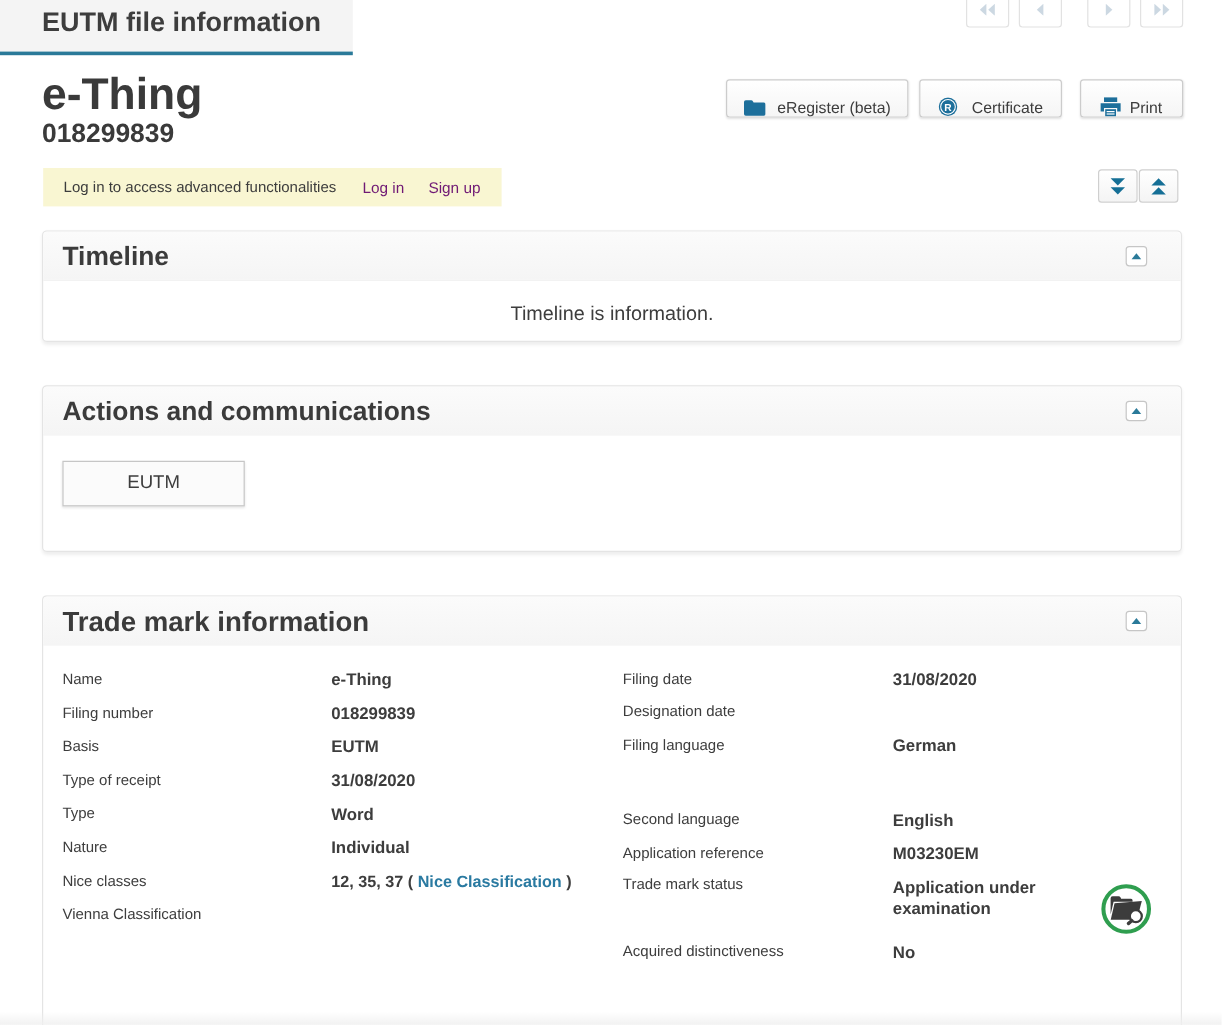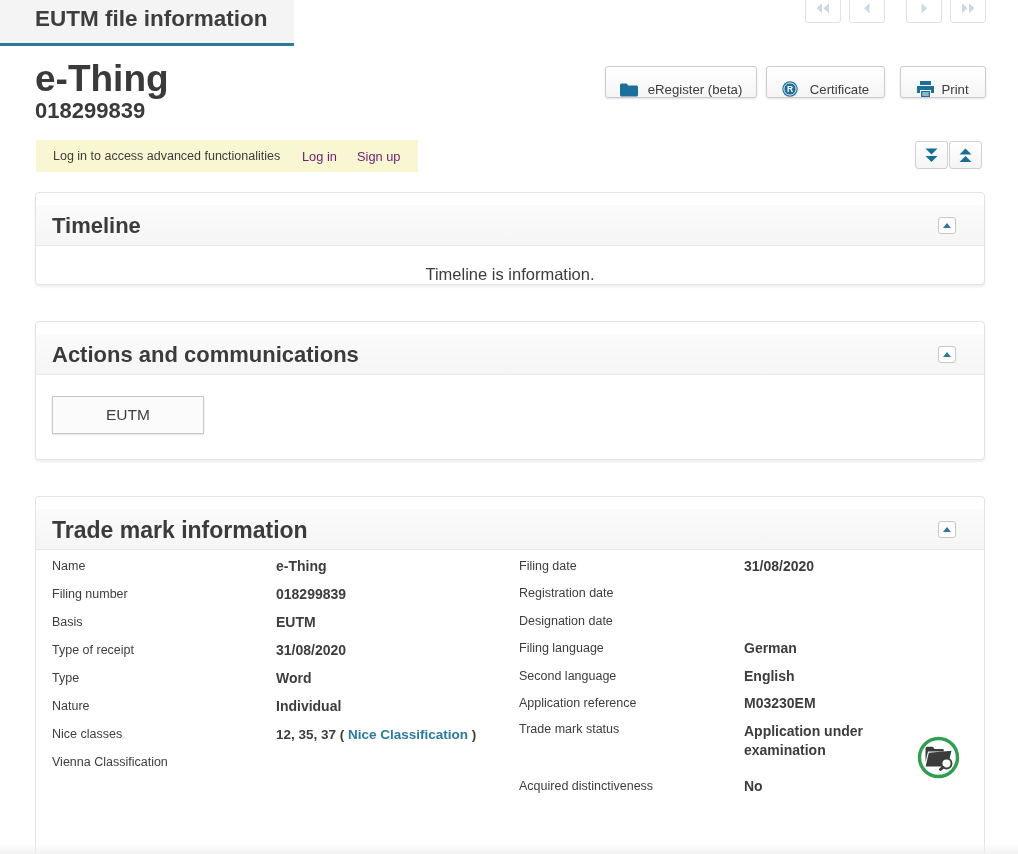--- a/index.html
+++ b/index.html
@@ -17,21 +17,21 @@
   
   .act-btn { position:absolute; top:66px; height:32px; background:linear-gradient(#ffffff,#f5f5f5); border:1px solid #cccccc; border-radius:3px; box-shadow:0 1px 2px rgba(0,0,0,0.12); font-size:13.2px; color:#3d3d3d; display:flex; align-items:flex-end; justify-content:center; }
   
   .ybar { position:absolute; left:36px; top:140px; width:382px; height:32px; background:#f9f6d2; display:flex; align-items:center; font-size:12.5px; color:#3d3d3d; }
   .ybar .msg { margin-left:17px; }
   .ybar a { color:#701a75; text-decoration:none; font-size:12.8px; }
   
   .exbtn { position:absolute; top:141px; width:33px; height:28px; background:linear-gradient(#ffffff,#f4f4f4); border:1px solid #cfcfcf; border-radius:3px; display:flex; align-items:center; justify-content:center; }
   
   .panel { position:absolute; left:35px; width:950px; background:#fff; border:1px solid #e4e4e4; border-radius:4px; box-shadow:0 2px 3px rgba(0,0,0,0.07); }
-  .panel-h { position:relative; height:41px; background:linear-gradient(#fbfbfb,#f5f5f5); border-bottom:1px solid #e9e9e9; border-radius:4px 4px 0 0;margin-top:12px; }
+  .panel-h { position:relative; height:41px; background:linear-gradient(#fbfbfb,#f5f5f5); border-bottom:1px solid #e9e9e9; border-radius:4px 4px 0 0; }
   .panel-h .t { position:absolute; left:16px; top:8px; font-size:22px; font-weight:700; color:#3b3b3b; }
   .colbtn { position:absolute; right:28px; top:12px; width:18px; height:17px; background:#fff; border:1px solid #c6c6c6; border-radius:3px; display:flex; align-items:center; justify-content:center; }
   .colbtn .tri { width:0; height:0; border-left:4px solid transparent; border-right:4px solid transparent; border-bottom:5px solid #2a7a99; }
   
   .col { position:absolute; top:552px; font-size:12.5px; color:#3d3d3d; }
   .row { display:flex; height:28px; align-items:center; }
   .row .lab { width:224px; flex:none; font-weight:400; }
   .row .val { font-weight:700; font-size:14px; }
   .row .val a { color:#2a7aa1; }
 </style>
@@ -188,32 +188,28 @@
       <span class="val"></span>
     </div>
 </div>
 
 <div class="col" style="left:519px; width:460px; top:552px;">
   <div class="row" style="height:27.5px;">
       <span class="lab" style="width:225px;">Filing date</span>
       <span class="val">31/08/2020</span>
     </div>
   <div class="row" style="height:27.5px;">
-      <span class="lab" style="width:225px;">Registration date</span>
-      <span class="val"></span>
-    </div>
-  <div class="row" style="height:27.5px;">
       <span class="lab" style="width:225px;">Designation date</span>
       <span class="val"></span>
     </div>
   <div class="row" style="height:27.5px;">
       <span class="lab" style="width:225px;">Filing language</span>
       <span class="val">German</span>
     </div>
-  <div class="row" style="height:27.5px;">
+  <div class="row" style="height:27.5px;margin-top:35px;">
       <span class="lab" style="width:225px;">Second language</span>
       <span class="val">English</span>
     </div>
   <div class="row" style="height:27.5px;">
       <span class="lab" style="width:225px;">Application reference</span>
       <span class="val">M03230EM</span>
     </div>
   <div class="row" style="height:55px; align-items:flex-start; padding-top:5px;">
       <span class="lab" style="width:225px;">Trade mark status</span>
       <span class="val" style="width:130px; line-height:18.5px;">Application under examination</span>

